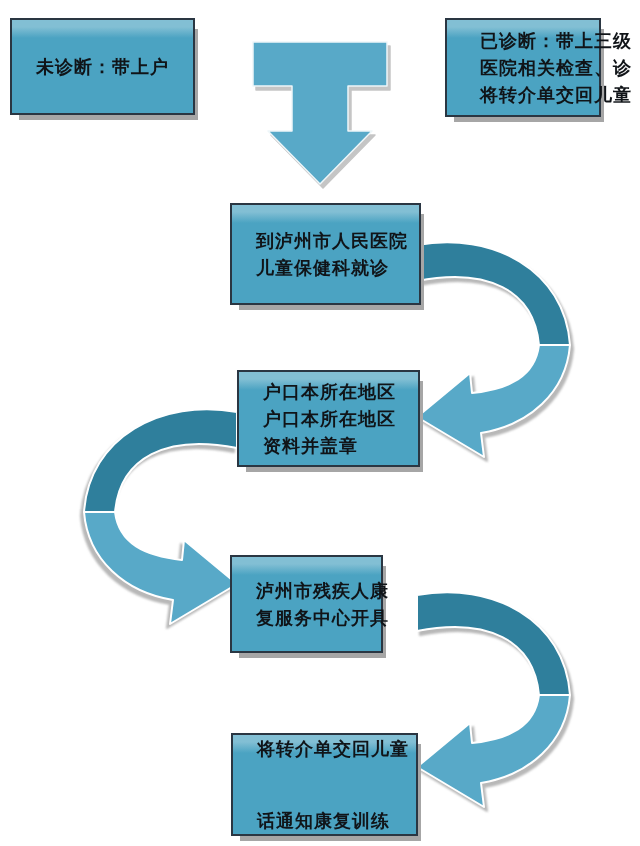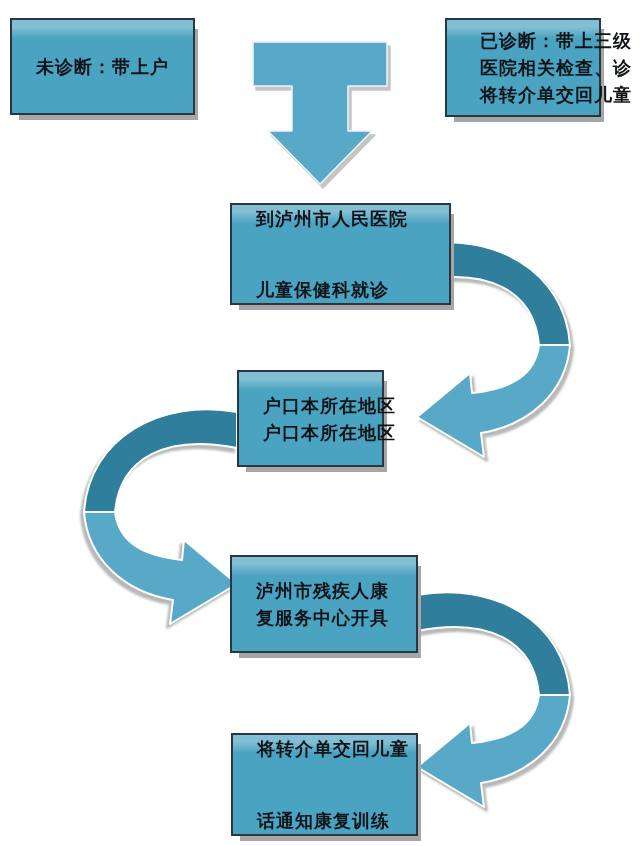--- a/index.html
+++ b/index.html
@@ -51,31 +51,32 @@
   <div class="flow-box" style="left:10px;top:18px;width:185px;height:97px;">
     <div class="box-line">未诊断：带上户</div>
   </div>
 
   <div class="flow-box" style="left:445px;top:18px;width:156px;height:99px;padding-left:33px;">
     <div class="box-line">已诊断：带上三级</div>
     <div class="box-line">医院相关检查、诊</div>
     <div class="box-line">将转介单交回儿童</div>
   </div>
 
-  <div class="flow-box" style="left:230px;top:203px;width:221px;height:102px;justify-content:space-between;">
+  <div class="flow-box" style="left:230px;top:203px;width:191px;height:102px;">
     <div class="box-line">到泸州市人民医院</div>
     <div class="box-line">儿童保健科就诊</div>
   </div>
 
-  <div class="flow-box" style="left:237px;top:370px;width:147px;height:97px;">
+  <div class="flow-box" style="left:237px;top:370px;width:183px;height:97px;">
     <div class="box-line">户口本所在地区</div>
     <div class="box-line">户口本所在地区</div>
+    <div class="box-line">资料并盖章</div>
   </div>
 
-  <div class="flow-box" style="left:230px;top:555px;width:188px;height:98px;">
+  <div class="flow-box" style="left:230px;top:555px;width:153px;height:98px;">
     <div class="box-line">泸州市残疾人康</div>
     <div class="box-line">复服务中心开具</div>
   </div>
 
   <div class="flow-box" style="left:231px;top:733px;width:187px;height:103px;justify-content:space-between;">
     <div class="box-line">将转介单交回儿童</div>
     <div class="box-line">话通知康复训练</div>
   </div>
 
 </div>

